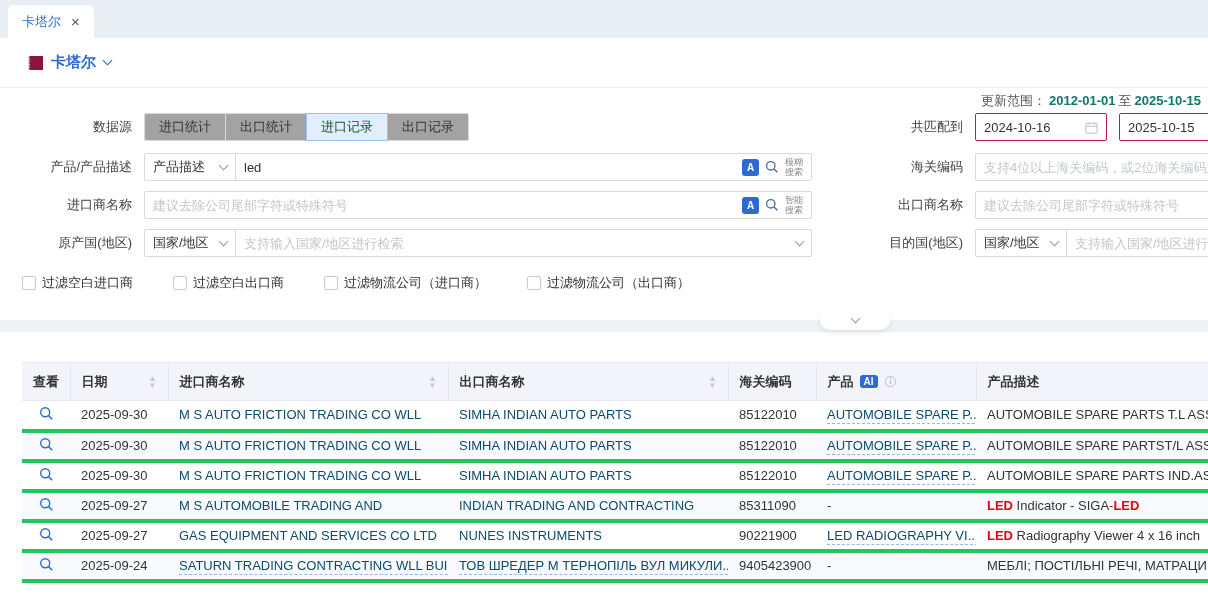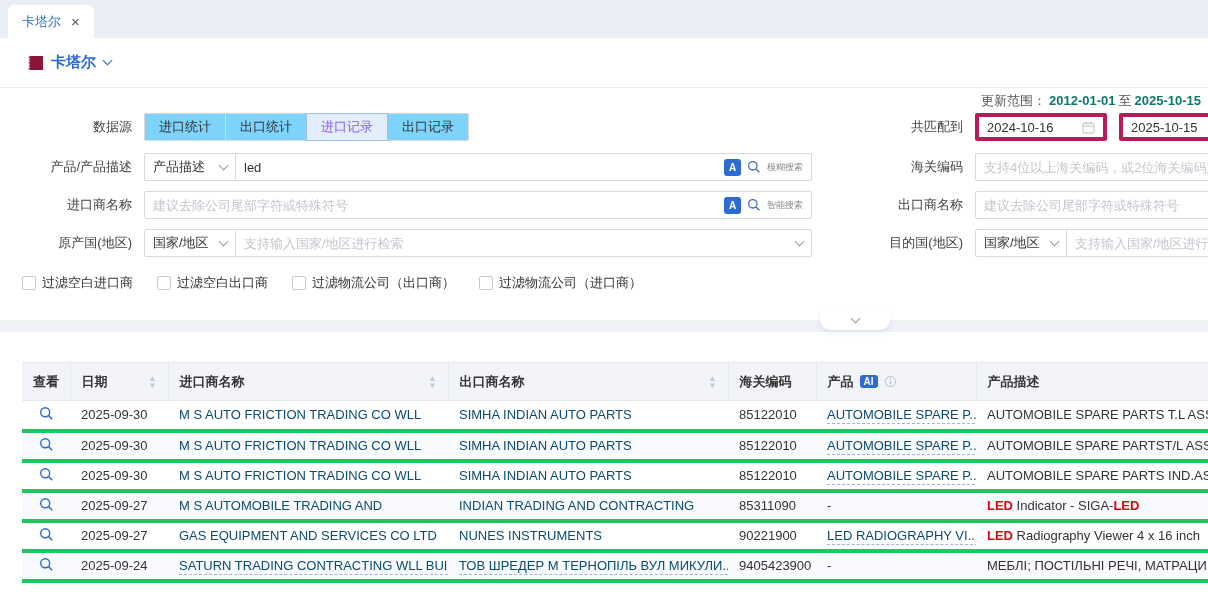--- a/index.html
+++ b/index.html
@@ -30,39 +30,39 @@
   .frow { position: relative; display: flex; align-items: center; height: 30px; }
   .frow.r1 { margin-top: 2px; }
   .frow.r2 { margin-top: 10px; }
   .frow.r3, .frow.r4 { margin-top: 8px; }
   .flabel { width: 132px; text-align: right; color: #404040; flex-shrink: 0; }
   .fields { margin-left: 12px; display: flex; align-items: center; }
   .rgroup { position: absolute; left: 878px; top: 50%; transform: translateY(-50%); display: flex; align-items: center; }
   .rlabel { width: 85px; text-align: right; color: #404040; flex-shrink: 0; margin-right: 12px; }
 
   .seg { display: flex; }
-  .seg-btn { height: 28px; padding: 0 14px; background: #7dd3fc; border: 1px solid #d9d9d9; margin-left: -1px; font-size: 13px; color: #333; cursor: pointer; font-family: inherit; }
+  .seg-btn { height: 28px; padding: 0 14px; background: #a3a3a3; border: 1px solid #d9d9d9; margin-left: -1px; font-size: 13px; color: #333; cursor: pointer; font-family: inherit; }
   .seg-btn:first-child { border-radius: 2px 0 0 2px; margin-left: 0; }
   .seg-btn:last-child { border-radius: 0 2px 2px 0; }
-  .seg-btn.active { background: #e3eefc; color: #8b5cf6; border-color: #9cc0f0; position: relative; z-index: 1; }
-
-  .date-box { width: 132px; height: 28px; border: 4px solid #be185d; border-radius: 2px; display: flex; align-items: center; justify-content: space-between; padding: 0 8px; background: #fff; color: #333; }
+  .seg-btn.active { background: #e3eefc; color: #14532d; border-color: #9cc0f0; position: relative; z-index: 1; }
+
+  .date-box { width: 132px; height: 28px; border: 1px solid #be185d; border-radius: 2px; display: flex; align-items: center; justify-content: space-between; padding: 0 8px; background: #fff; color: #333; }
   .date-box.to { width: 120px; }
   .date-gap { width: 12px; }
 
   .sel { height: 28px; border: 1px solid #d9d9d9; border-radius: 2px 0 0 2px; background: #fff; display: flex; align-items: center; justify-content: space-between; padding: 0 8px; width: 92px; color: #333; flex-shrink: 0; cursor: pointer; }
   .input-wrap { height: 28px; border: 1px solid #d9d9d9; border-radius: 2px; background: #fff; display: flex; align-items: center; padding-right: 8px; }
   .input-wrap.attached { margin-left: -1px; border-radius: 0 2px 2px 0; }
   .input-wrap input { border: none; outline: none; flex: 1; min-width: 0; padding: 0 8px; font-size: 13px; color: #333; background: transparent; font-family: inherit; }
   .input-wrap input::placeholder { color: #c2c6cc; }
   .sfx { display: flex; align-items: center; gap: 6px; flex-shrink: 0; }
   .ticon { width: 17px; height: 17px; background: #2b6bd3; border-radius: 3px; color: #fff; font-size: 10px; display: flex; align-items: center; justify-content: center; font-weight: bold; }
-  .hint2 { font-size: 9px; color: #888; line-height: 10px; display: flex; flex-direction: row; text-align: center; }
-
-  .cb-row { display: flex; gap: 24px; margin: 14px 0 0 22px; height: 22px; }
+  .hint2 { font-size: 9px; color: #888; line-height: 10px; display: flex; flex-direction: column; text-align: center; }
+
+  .cb-row { display: flex; gap: 40px; margin: 14px 0 0 22px; height: 22px; }
   .cb-item { display: flex; align-items: center; gap: 6px; font-size: 13px; color: #333; cursor: pointer; }
   .cb-box { width: 14px; height: 14px; border: 1px solid #c6cad0; border-radius: 2px; background: #fff; display: inline-block; flex-shrink: 0; }
 
   .collapse-tab { position: absolute; bottom: -10px; left: 820px; width: 70px; height: 20px; background: #fff; border-radius: 0 0 10px 10px; box-shadow: 0 3px 5px rgba(31,56,88,.08); display: flex; align-items: center; justify-content: center; cursor: pointer; }
 
   
   .results { background: #fff; margin-top: 12px; padding: 14px 0 0 22px; height: 266px; overflow: hidden; }
   .summary { font-size: 14px; font-weight: bold; color: #222; height: 18px; }
   .summary .count { color: #f0372b; margin: 0 5px; }
 
@@ -226,25 +226,25 @@
       <label class="cb-item">
         <span class="cb-box"></span>
         <span class="cb-label">过滤空白进口商</span>
       </label>
       <label class="cb-item">
         <span class="cb-box"></span>
         <span class="cb-label">过滤空白出口商</span>
       </label>
       <label class="cb-item">
         <span class="cb-box"></span>
-        <span class="cb-label">过滤物流公司（出口商）</span>
+        <span class="cb-label">过滤物流公司（进口商）</span>
       </label>
       <label class="cb-item">
         <span class="cb-box"></span>
-        <span class="cb-label">过滤物流公司（进口商）</span>
+        <span class="cb-label">过滤物流公司（出口商）</span>
       </label>
     </div>
 
   <div class="collapse-tab">
     <span class="chev"></span>
   </div>
 </div>
 
 <div class="results">
 

